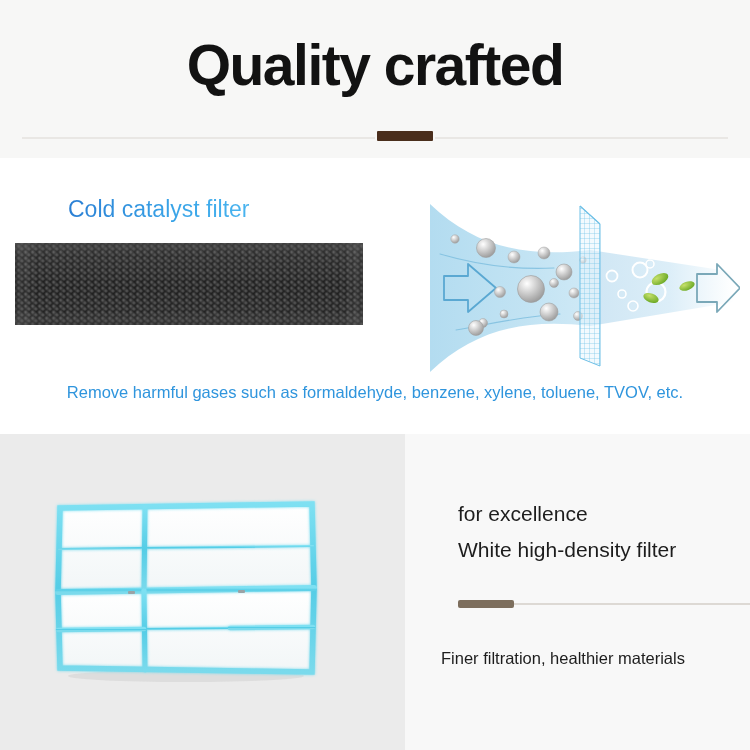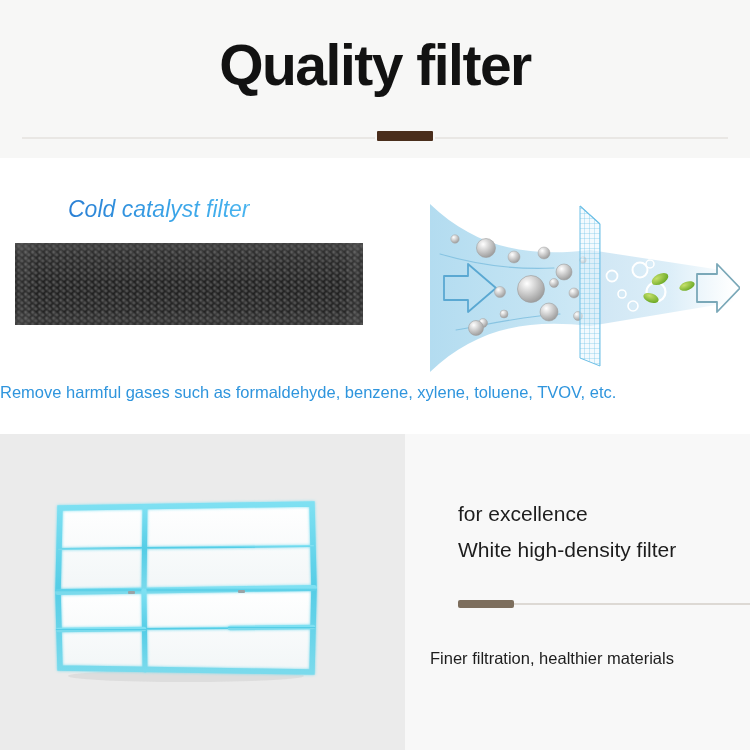--- a/index.html
+++ b/index.html
@@ -63,21 +63,20 @@
     position: absolute;
     left: 68px; top: 38px;
     font-size: 23px;
     font-weight: 400;
     color: #2b8fdb;
     background: linear-gradient(90deg, #2a7fd4 0%, #3aa5e8 60%, #49b4ef 100%);
     -webkit-background-clip: text;
     background-clip: text;
     -webkit-text-fill-color: transparent;
     white-space: nowrap;
-    font-style: italic;
   }
 
   
   .honeycomb {
     position: absolute;
     left: 15px; top: 85px;
     width: 348px; height: 82px;
     background-color: #232323;
     background-image:
       radial-gradient(circle at 50% 50%, rgba(120,120,120,0.55) 0.5px, rgba(0,0,0,0) 2.4px),
@@ -100,20 +99,21 @@
   .airflow {
     position: absolute;
     left: 404px; top: 40px;
     width: 336px; height: 180px;
   }
 
   .sec1-caption {
     position: absolute;
     left: 0; top: 225px;
     width: 750px;
+    text-align: center;
     font-size: 16.5px;
     color: #2f95dd;
     white-space: nowrap;
   }
 
   
   .sec2 {
     position: absolute;
     left: 0; top: 434px;
     width: 750px; height: 316px;
@@ -158,33 +158,33 @@
   }
   .sec2-accent-bar {
     position: absolute;
     left: 0; top: 0;
     width: 56px; height: 8px;
     background: #7d6e5d;
     border-radius: 2px;
   }
   .sec2-sub {
     position: absolute;
-    left: 25px; top: 215px;
+    left: 36px; top: 215px;
     font-size: 16.5px;
     color: #1d1d1d;
     white-space: nowrap;
   }
 </style>
 </head>
 <body>
 
 <div id="page">
 
   <div class="header">
-    <div class="header-title">Quality filter</div>
+    <div class="header-title">Quality crafted</div>
     <div class="header-rule"></div>
     <div class="header-accent"></div>
   </div>
 
   <div class="sec1">
 
     <div class="sec1-title">Cold catalyst filter</div>
 
     <div class="honeycomb">
       <div class="honeycomb-sheen"></div>

